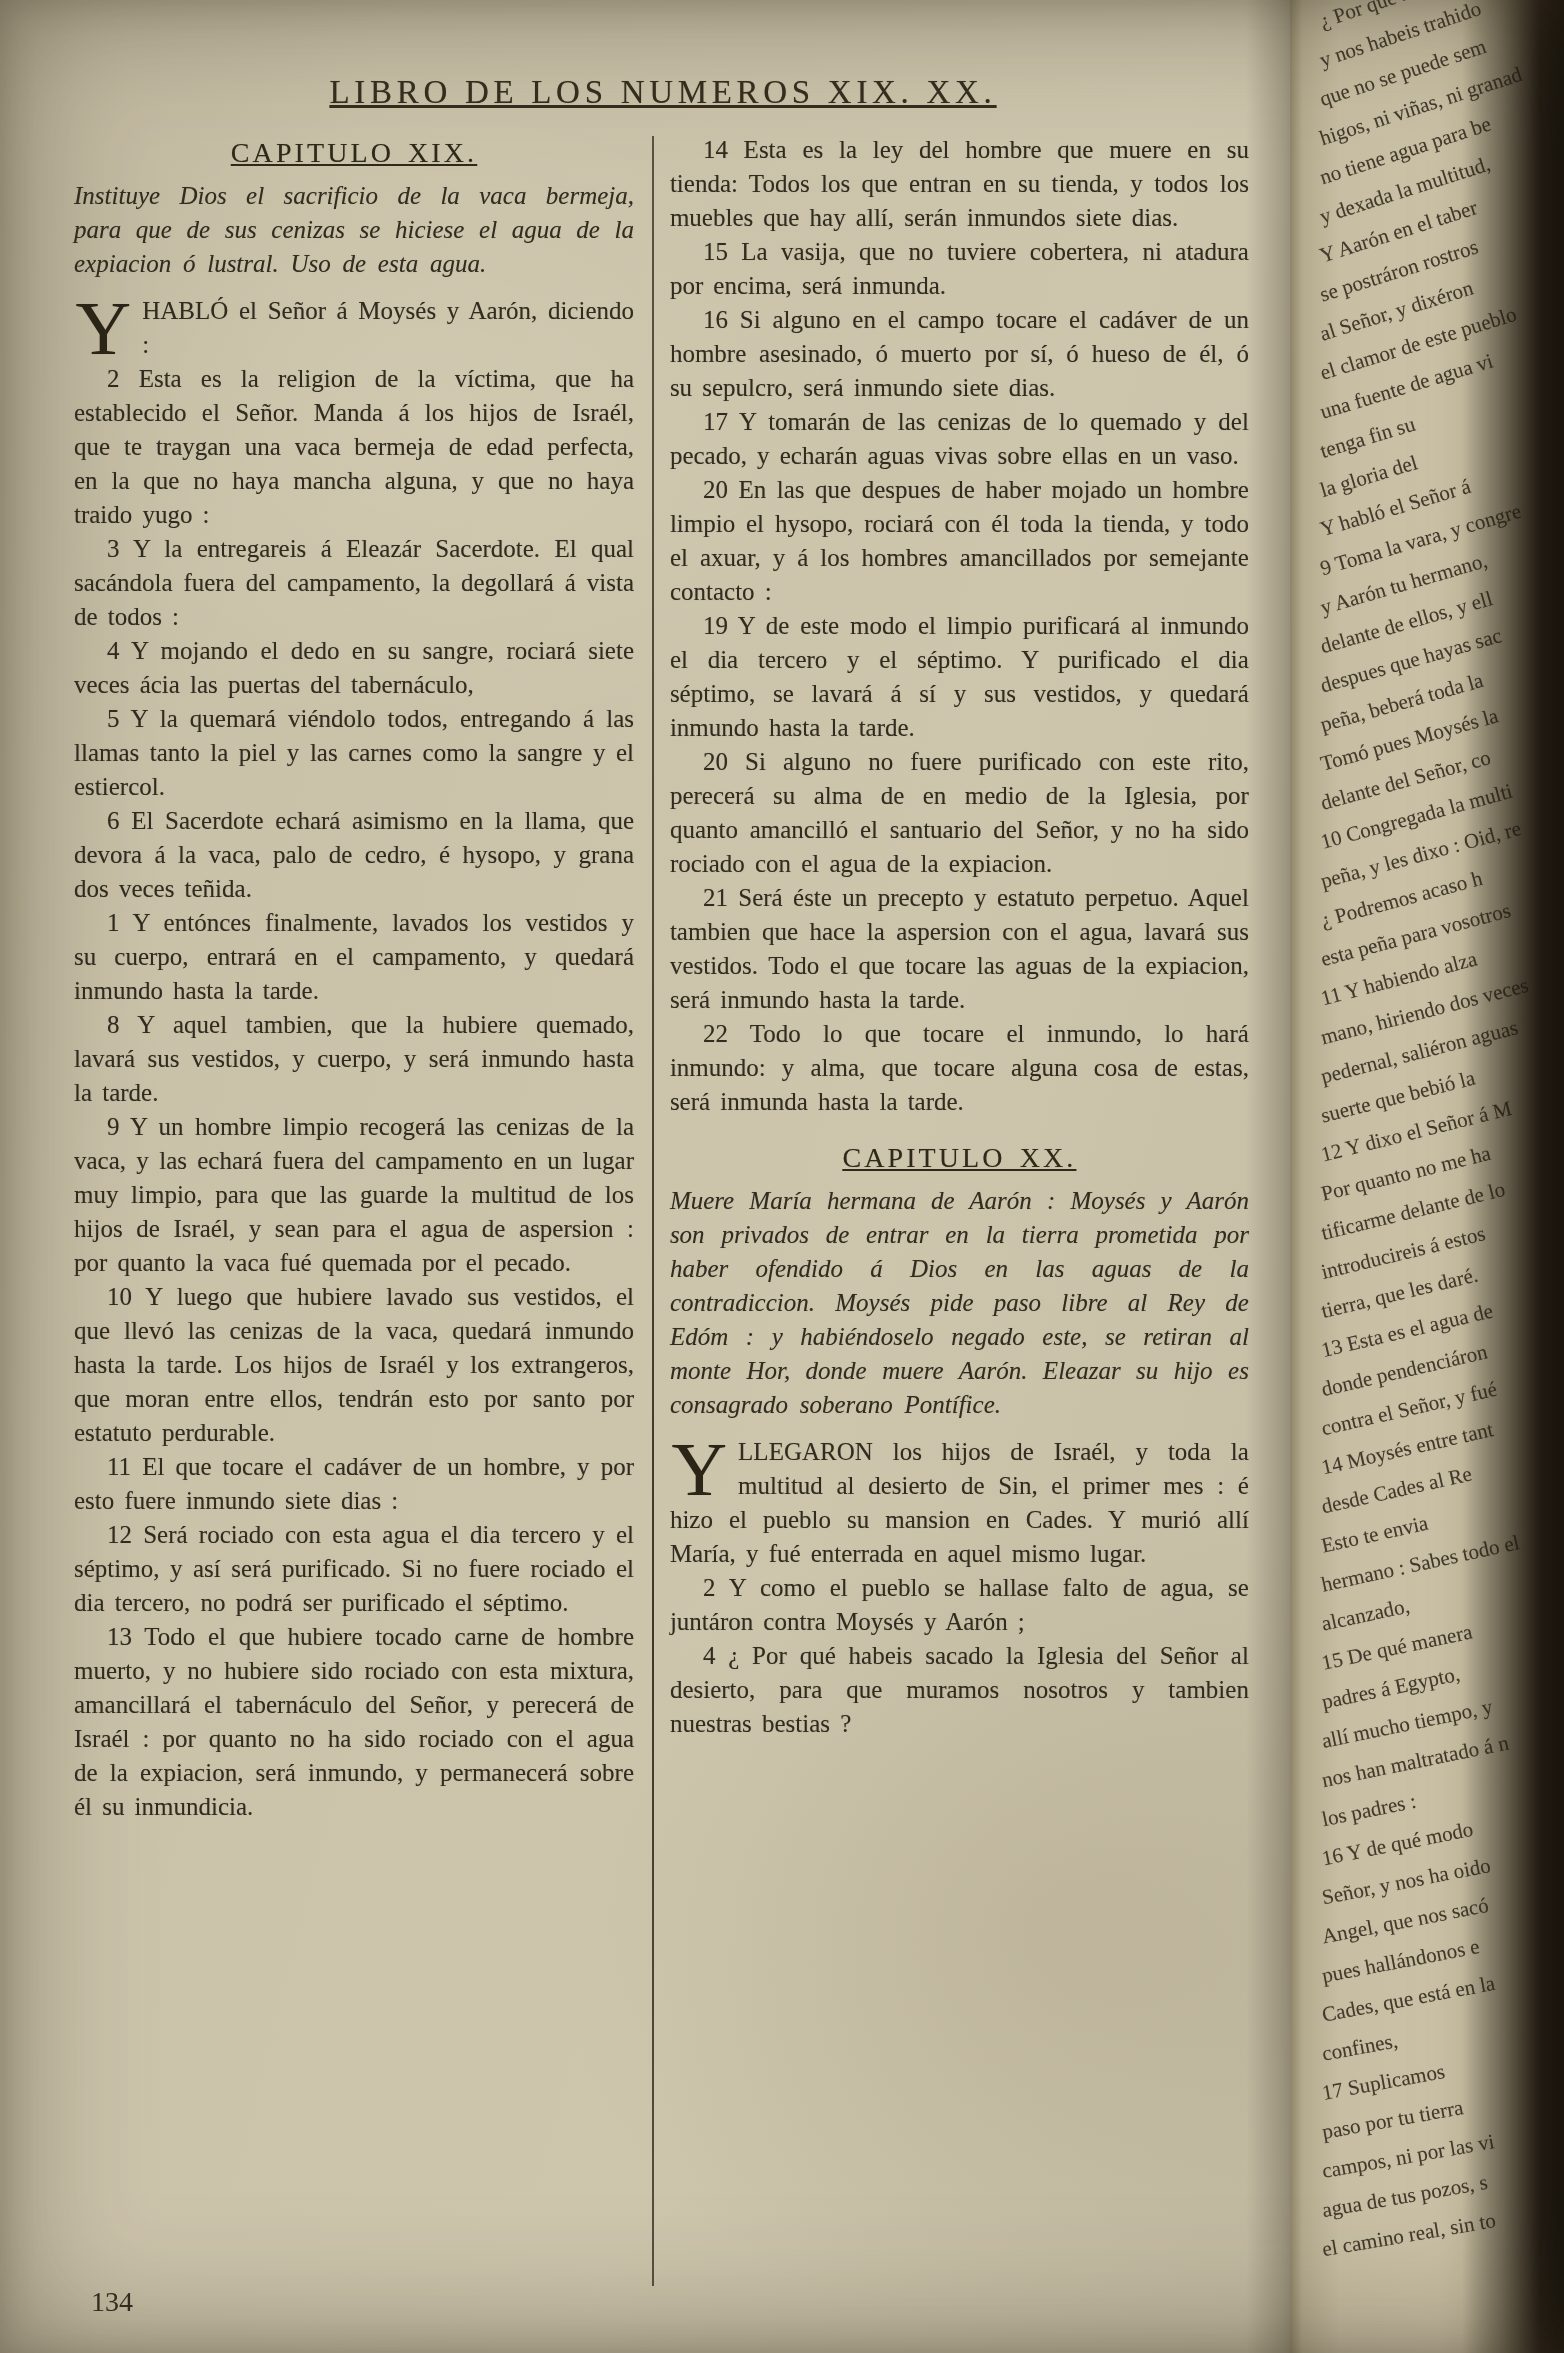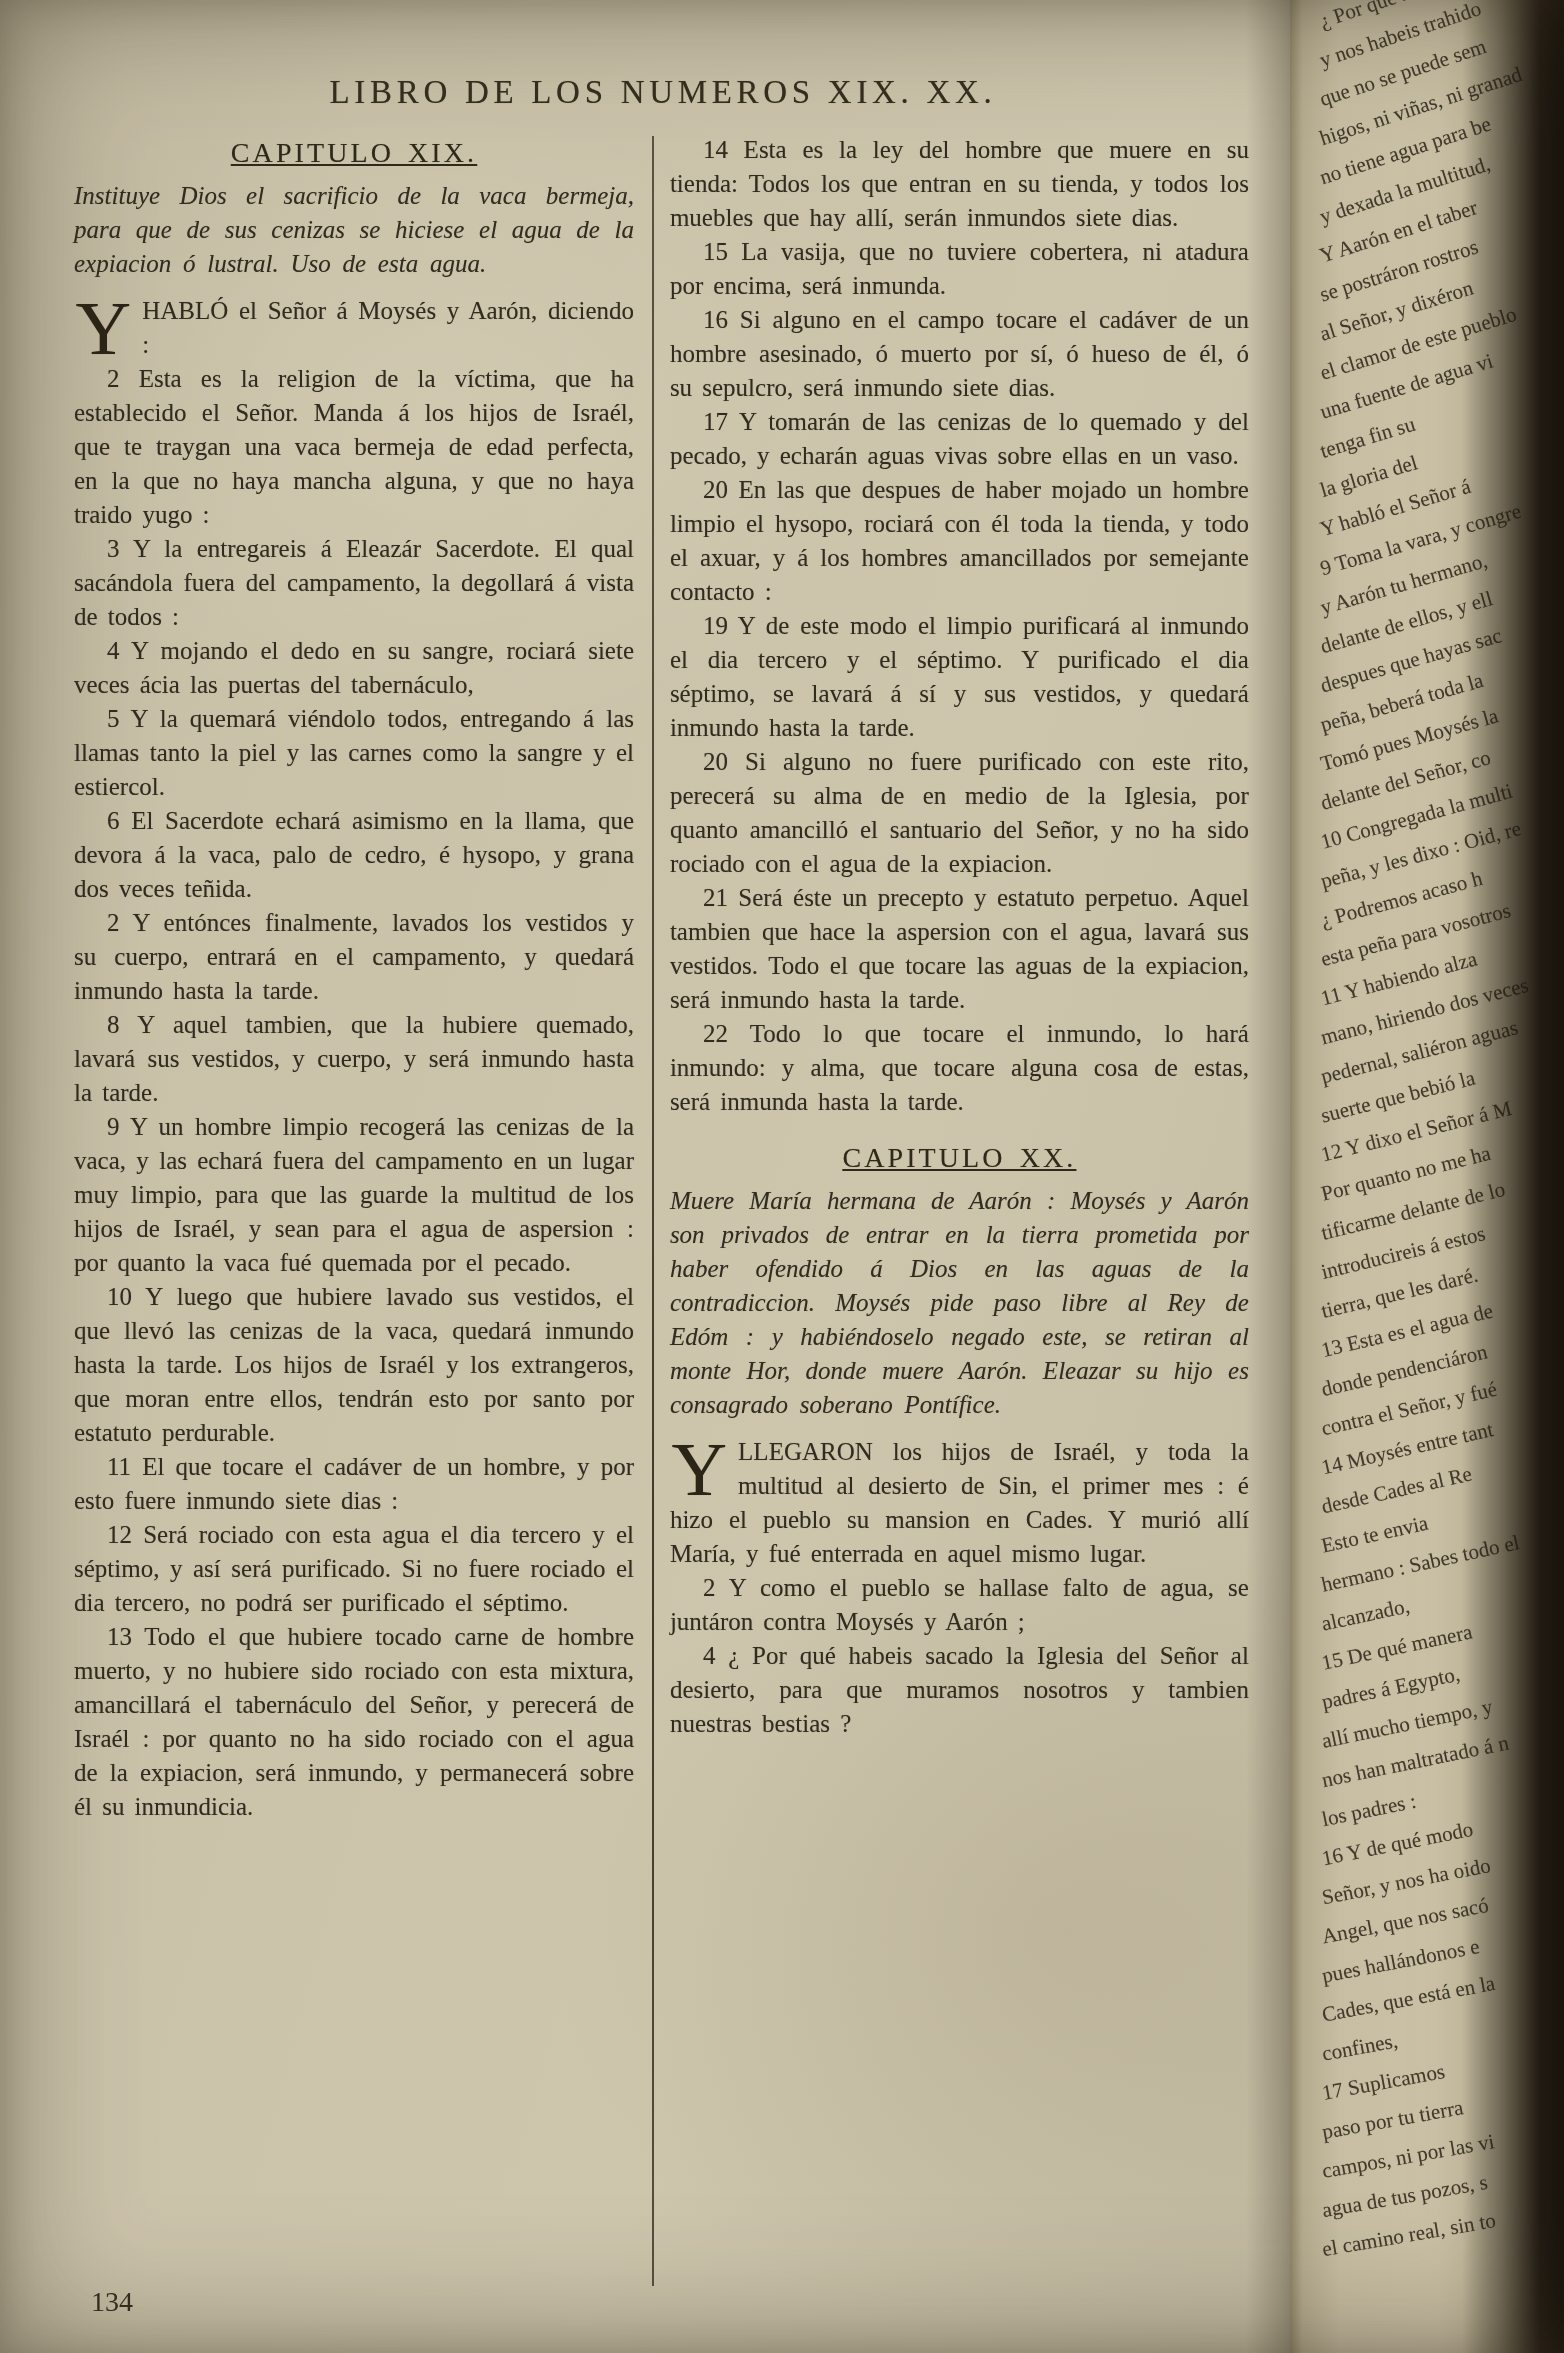--- a/index.html
+++ b/index.html
@@ -18,20 +18,21 @@
     background:
       radial-gradient(ellipse 704px 548px at 28% 18%, rgba(255,250,228,0.12), transparent 60%),
       radial-gradient(ellipse 861px 704px at 68% 82%, rgba(92,78,52,0.10), transparent 60%);
   }
   .main-page { position:absolute; inset:0; }
   .running-head {
     position:absolute; top:74px; left:72px; width:1182px;
     text-align:center; font-size:33px; letter-spacing:4.7px;
     color:#352e1e; text-shadow:0 0 0.8px rgba(53,46,30,0.4);
     white-space:nowrap;
+    text-decoration:underline;
   }
   .text-block {
     position:absolute; top:133px; left:74px; width:1178px;
     display:flex; align-items:stretch;
   }
   .col {
     width:560px; font-size:25px; line-height:34px; word-spacing:3.9px;
     color:#322c20; text-align:justify;
     text-shadow:0 0 0.8px rgba(50,44,32,0.30);
   }
@@ -96,21 +97,21 @@
         <h2 class="chap-head">CAPITULO XIX.</h2>
         <p class="summary">Instituye Dios el sacrificio de la vaca bermeja, para que de sus cenizas se hiciese el agua de la expiacion ó lustral.  Uso de esta agua.</p>
         <p class="opening"><span class="dropcap">Y</span><span>HABLÓ el Señor á Moysés y Aarón, diciendo :</span></p>
         <div class="verses">
 
         <p class="verse" style="--i: 0;">2  Esta es la religion de la víctima, que ha establecido el Señor.  Manda á los hijos de Israél, que te traygan una vaca bermeja de edad perfecta, en la que no haya mancha alguna, y que no haya traido yugo :</p>
             <p class="verse" style="--i: 1;">3  Y la entregareis á Eleazár Sacerdote.  El qual sacándola fuera del campamento, la degollará á vista de todos :</p>
             <p class="verse" style="--i: 2;">4  Y mojando el dedo en su sangre, rociará siete veces ácia las puertas del tabernáculo,</p>
             <p class="verse" style="--i: 3;">5  Y la quemará viéndolo todos, entregando á las llamas tanto la piel y las carnes como la sangre y el estiercol.</p>
             <p class="verse" style="--i: 4;">6  El Sacerdote echará asimismo en la llama, que devora á la vaca, palo de cedro, é hysopo, y grana dos veces teñida.</p>
-            <p class="verse" style="--i: 5;">2  Y entónces finalmente, lavados los vestidos y su cuerpo, entrará en el campamento, y quedará inmundo hasta la tarde.</p>
+            <p class="verse" style="--i: 5;">1  Y entónces finalmente, lavados los vestidos y su cuerpo, entrará en el campamento, y quedará inmundo hasta la tarde.</p>
             <p class="verse" style="--i: 6;">8  Y aquel tambien, que la hubiere quemado, lavará sus vestidos, y cuerpo, y será inmundo hasta la tarde.</p>
             <p class="verse" style="--i: 7;">9  Y un hombre limpio recogerá las cenizas de la vaca, y las echará fuera del campamento en un lugar muy limpio, para que las guarde la multitud de los hijos de Israél, y sean para el agua de aspersion : por quanto la vaca fué quemada por el pecado.</p>
             <p class="verse" style="--i: 8;">10  Y luego que hubiere lavado sus vestidos, el que llevó las cenizas de la vaca, quedará inmundo hasta la tarde.  Los hijos de Israél y los extrangeros, que moran entre ellos, tendrán esto por santo por estatuto perdurable.</p>
             <p class="verse" style="--i: 9;">11  El que tocare el cadáver de un hombre, y por esto fuere inmundo siete dias :</p>
             <p class="verse" style="--i: 10;">12  Será rociado con esta agua el dia tercero y el séptimo, y así será purificado.  Si no fuere rociado el dia tercero, no podrá ser purificado el séptimo.</p>
             <p class="verse" style="--i: 11;">13  Todo el que hubiere tocado carne de hombre muerto, y no hubiere sido rociado con esta mixtura, amancillará el tabernáculo del Señor, y perecerá de Israél : por quanto no ha sido rociado con el agua de la expiacion, será inmundo, y permanecerá sobre él su inmundicia.</p>
           </div>
       </div>
 
       <div class="divider"></div>

